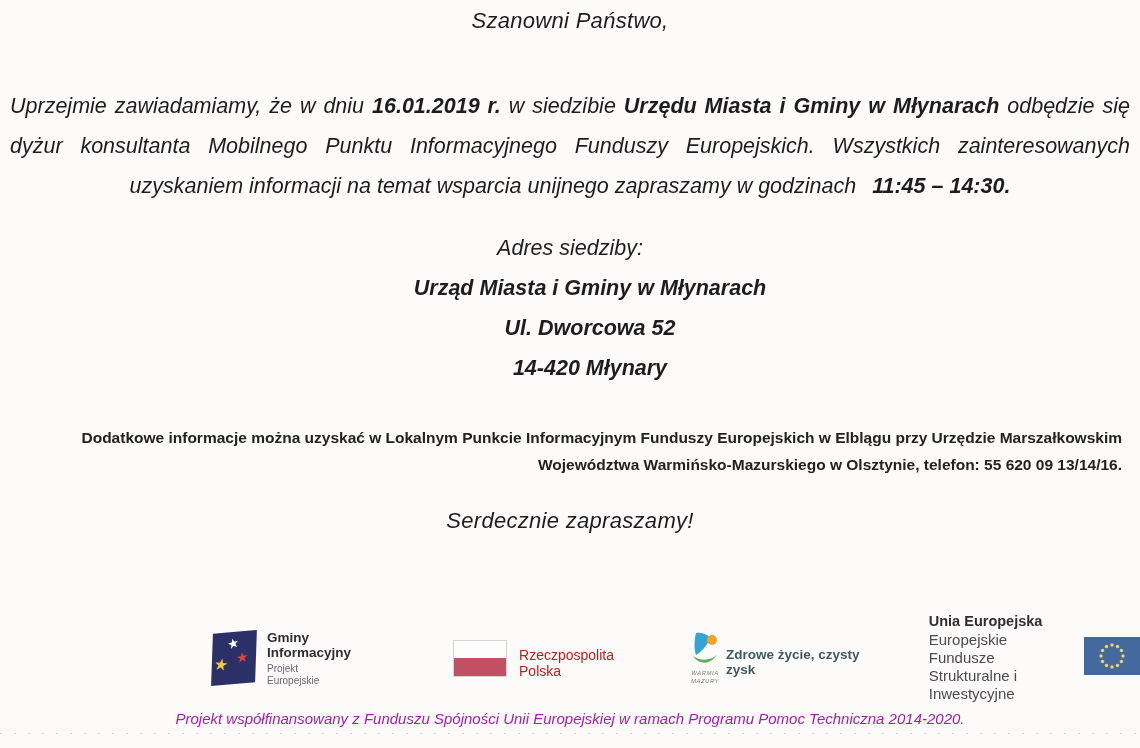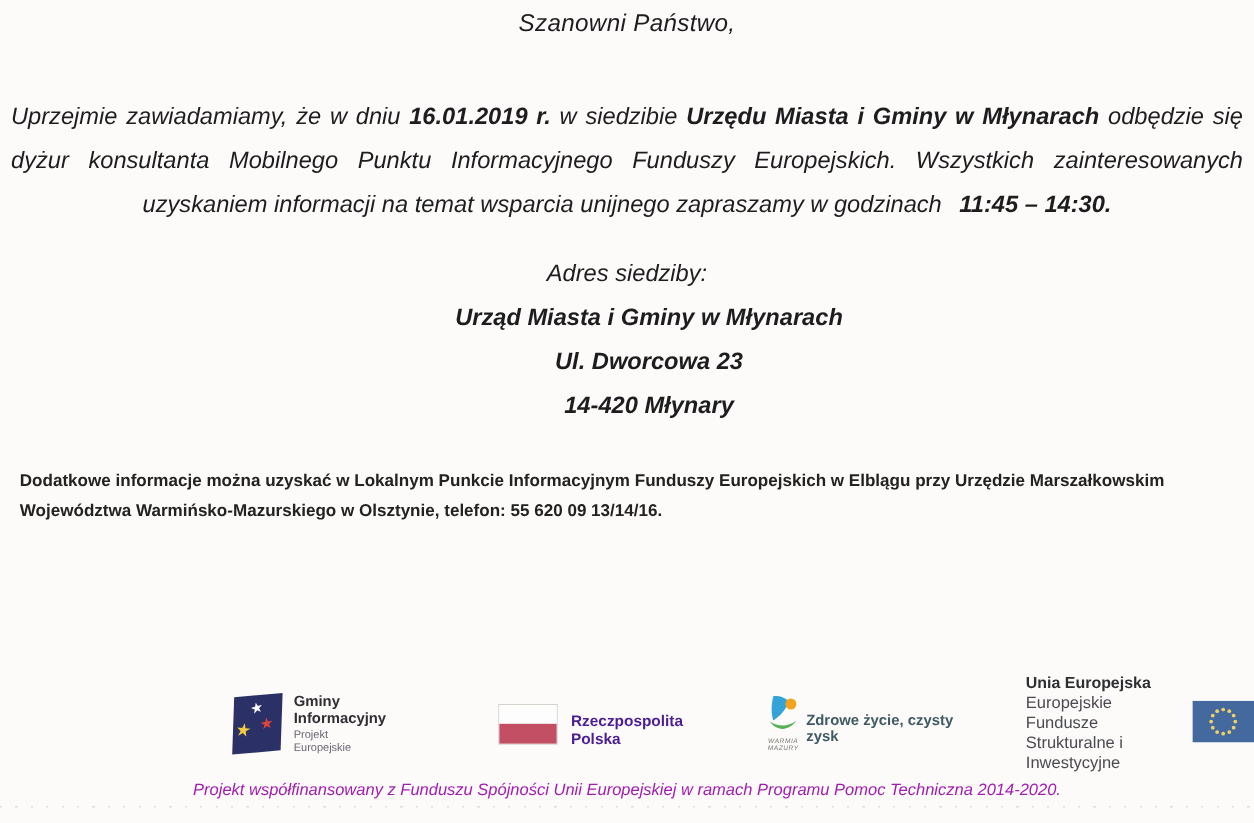--- a/index.html
+++ b/index.html
@@ -28,21 +28,21 @@
   }
   .intro b{font-weight:bold;}
   .hours{margin-left:10px;}
   .address{
     position:absolute;top:228px;left:0;right:0;text-align:center;
     font-style:italic;font-size:21.5px;line-height:40px;
   }
   .address .addr-line{font-weight:bold;margin-left:40px;}
   .info{
     position:absolute;top:424px;left:18px;right:18px;
-    text-align:left;font-weight:bold;font-size:15.5px;line-height:27px;
+    text-align:right;font-weight:bold;font-size:15.5px;line-height:27px;
     color:#222;
   }
   .closing{
     position:absolute;top:508px;left:0;right:0;
     text-align:center;font-style:italic;font-size:22px;letter-spacing:.3px;
   }
   .logos{
     position:absolute;top:626px;left:212px;right:0;height:64px;
     display:flex;align-items:center;
   }
@@ -59,21 +59,21 @@
   .fe-flag .star.red{color:#e04438;top:19px;left:24px;font-size:14px;transform:rotate(-5deg);}
   .fe-text{margin-left:11px;line-height:1.12;}
   .fe-text .l1,.fe-text .l2{font-weight:bold;font-size:13.5px;color:#2e2e33;}
   .fe-text .l3{font-size:10px;color:#6b6472;margin-top:3px;}
   
   .logo-poland{margin-left:102px;}
   .pl-flag{width:54px;height:37px;flex:0 0 auto;border:1px solid #d7d3cf;box-sizing:border-box;}
   .pl-flag .top{height:50%;background:#fdfdfd;}
   .pl-flag .bottom{height:50%;background:#c5germ}
   .pl-flag .bottom{height:50%;background:#c24f64;}
-  .pl-text{margin-left:12px;line-height:1.15;font-weight:bold;font-size:14px;color:#4c1d95;margin-top:10px;}
+  .pl-text{margin-left:12px;line-height:1.15;font-weight:normal;font-size:14px;color:#b91c1c;margin-top:10px;}
   
   .logo-warmia{margin-left:70px;}
   .wm-mark{width:42px;text-align:center;flex:0 0 auto;}
   .wm-brand{font-size:6px;font-style:italic;color:#7a7a74;letter-spacing:.5px;line-height:1.2;margin-top:1px;white-space:pre-line;}
   .wm-slogan{font-weight:bold;font-size:13.5px;color:#3f5a63;align-self:flex-end;padding-bottom:8px;}
   
   .logo-eu{margin-left:66px;}
   .eu-text{text-align:left;line-height:1.2;}
   .eu-text .l1{font-weight:bold;font-size:14.5px;color:#2e2e33;}
   .eu-text .l2,.eu-text .l3{font-size:15px;color:#4a4a50;}
@@ -88,26 +88,27 @@
 
 <div class="sheet">
 
   <div class="salutation">Szanowni Państwo,</div>
 
   <div class="intro"><span>Uprzejmie zawiadamiamy, że w dniu </span><b>16.01.2019 r.</b><span> w siedzibie </span><b>Urzędu Miasta i Gminy w Młynarach</b><span> odbędzie się dyżur konsultanta Mobilnego Punktu Informacyjnego Funduszy Europejskich. Wszystkich zainteresowanych uzyskaniem informacji na temat wsparcia unijnego zapraszamy w godzinach </span><b class="hours">11:45 – 14:30.</b></div>
 
   <div class="address">
     <div>Adres siedziby:</div>
     <div class="addr-line">Urząd Miasta i Gminy w Młynarach</div>
-    <div class="addr-line">Ul. Dworcowa 23</div>
+    <div class="addr-line">Ul. Dworcowa 52</div>
     <div class="addr-line">14-420 Młynary</div>
   </div>
 
   <div class="info">Dodatkowe informacje można uzyskać w Lokalnym Punkcie Informacyjnym Funduszy Europejskich w Elblągu przy Urzędzie Marszałkowskim Województwa Warmińsko-Mazurskiego w Olsztynie, telefon: 55 620 09 13/14/16.</div>
 
+  <div class="closing">Serdecznie zapraszamy!</div>
 
   <div class="logos">
 
     <div class="logo logo-punkt">
       <div class="fe-flag">
         <span class="star white">★</span>
         <span class="star yellow">★</span>
         <span class="star red">★</span>
       </div>
       <div class="fe-text">

